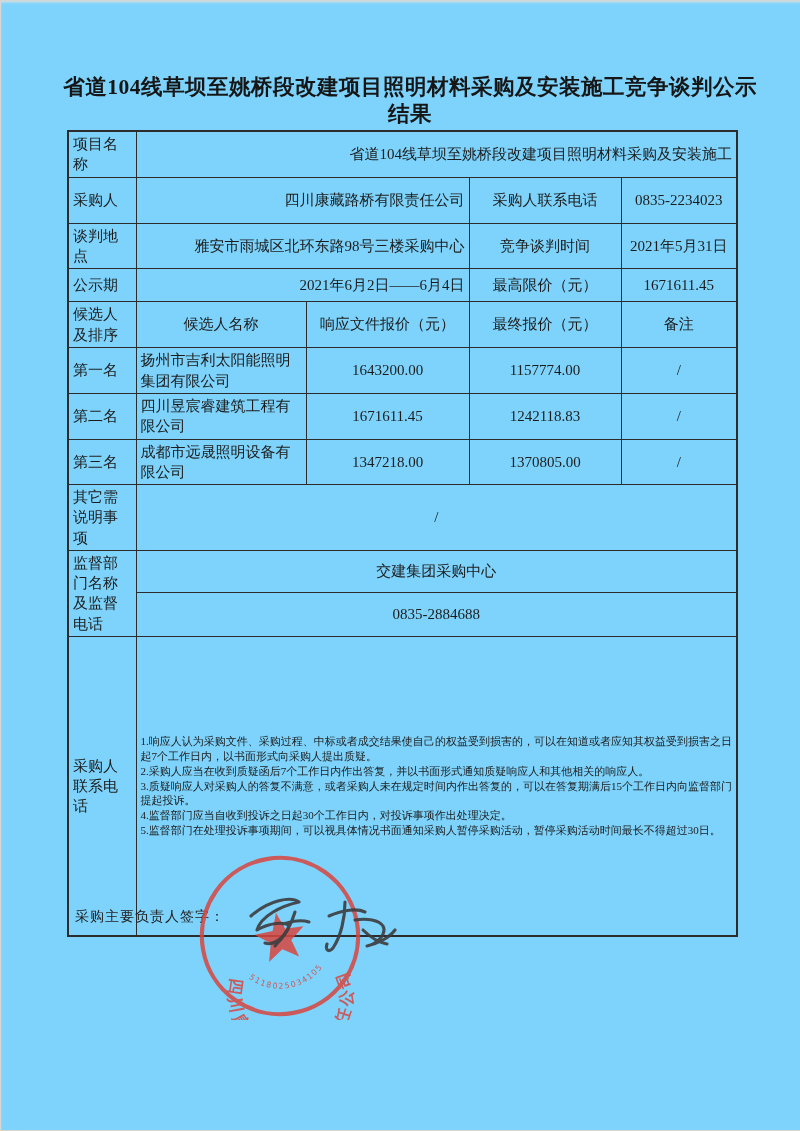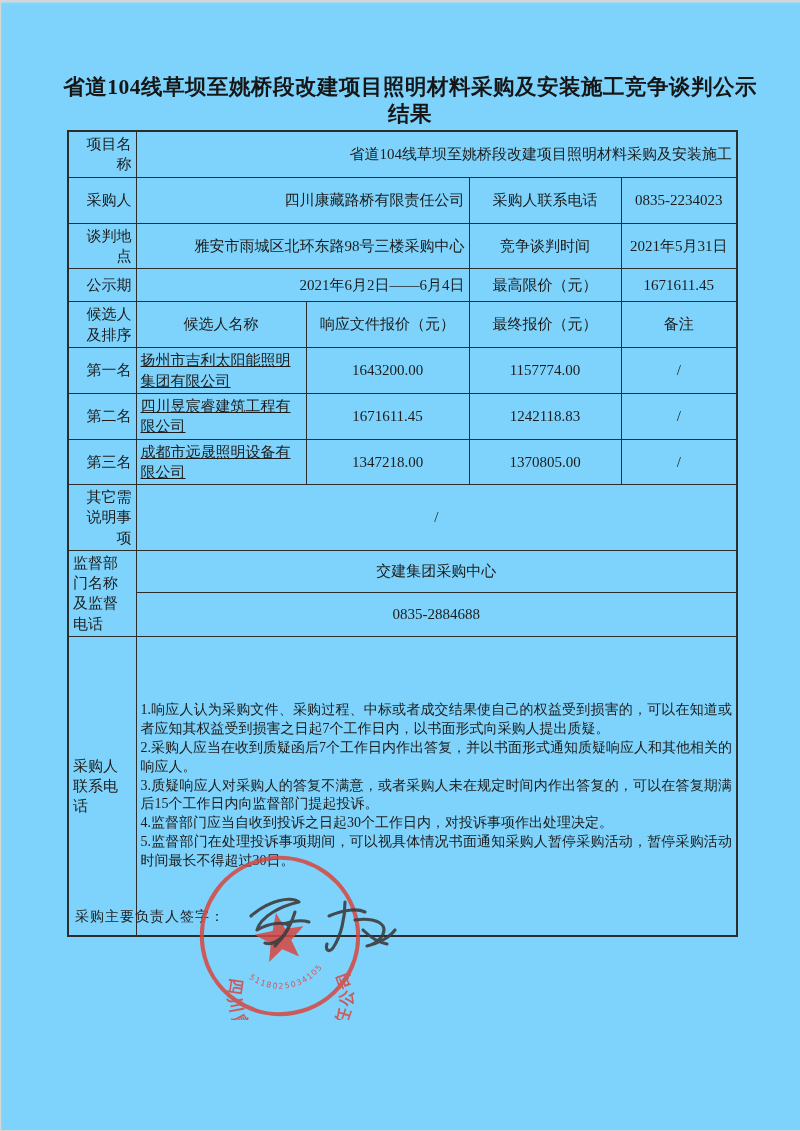--- a/index.html
+++ b/index.html
@@ -26,26 +26,26 @@
     font-size:15px;
   }
   table.doc td{
     border:1px solid #2c2c2c;
     padding:2px 4px;
     vertical-align:middle;
     line-height:1.35;
     color:#1c1c1c;
     overflow:hidden;
   }
-  td.lbl{padding:2px 0 2px 4px;text-align:right;}
+  td.lbl{padding:2px 0 2px 4px;text-align:left;}
   td.lblc{padding:2px 1px;text-align:left;}
   td.val{padding-left:8px;text-align:right;}
   td.ctr{text-align:center;}
-  td.name{padding-left:7px;text-align:left;text-decoration:underline;}
-  td.notes{padding:10px 8px;line-height:1.6;text-align:justify;font-size:14px;}
+  td.name{padding-left:7px;text-align:left;}
+  td.notes{padding:10px 8px;line-height:1.6;text-align:justify;font-size:11px;}
   td.notes div{margin:0;}
   .sign-label{
     position:absolute;left:75px;top:908px;
     font-size:14px;letter-spacing:1px;color:#222;
   }
   .stamp{position:absolute;left:196px;top:852px;width:168px;height:168px;opacity:.85;}
   .signature{position:absolute;left:237px;top:886px;width:170px;height:85px;}
 </style>
 </head>
 <body>

